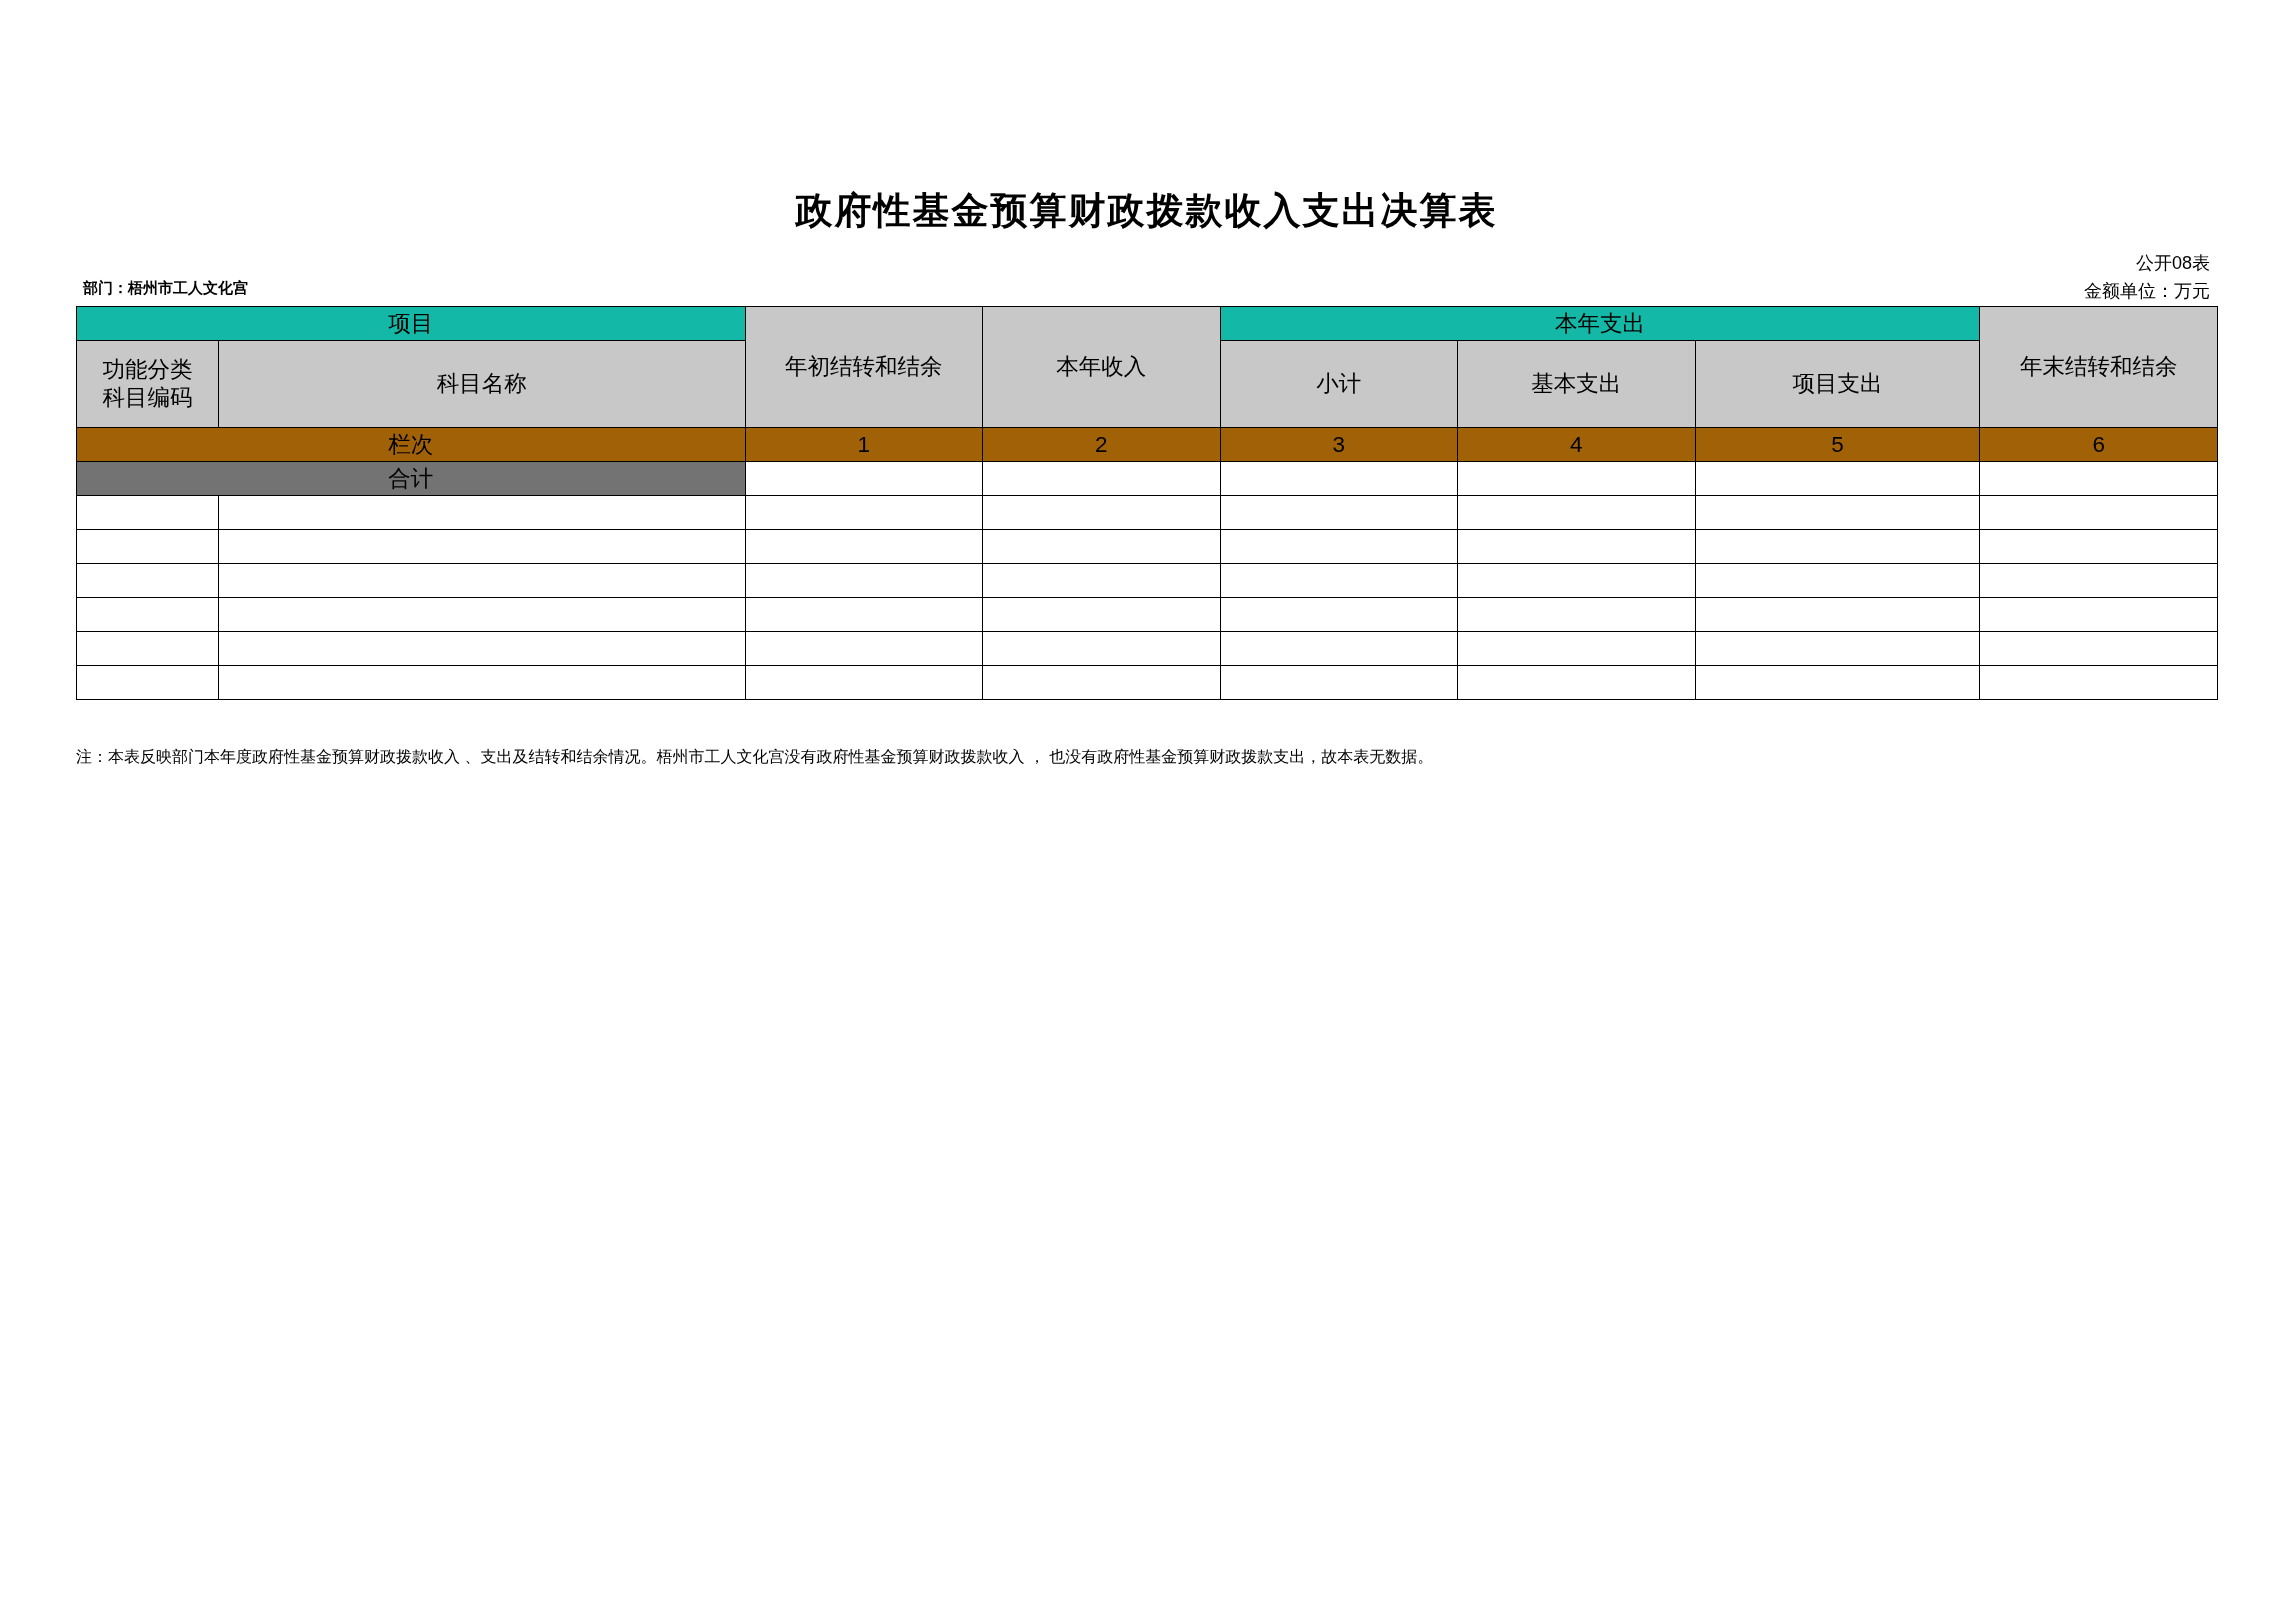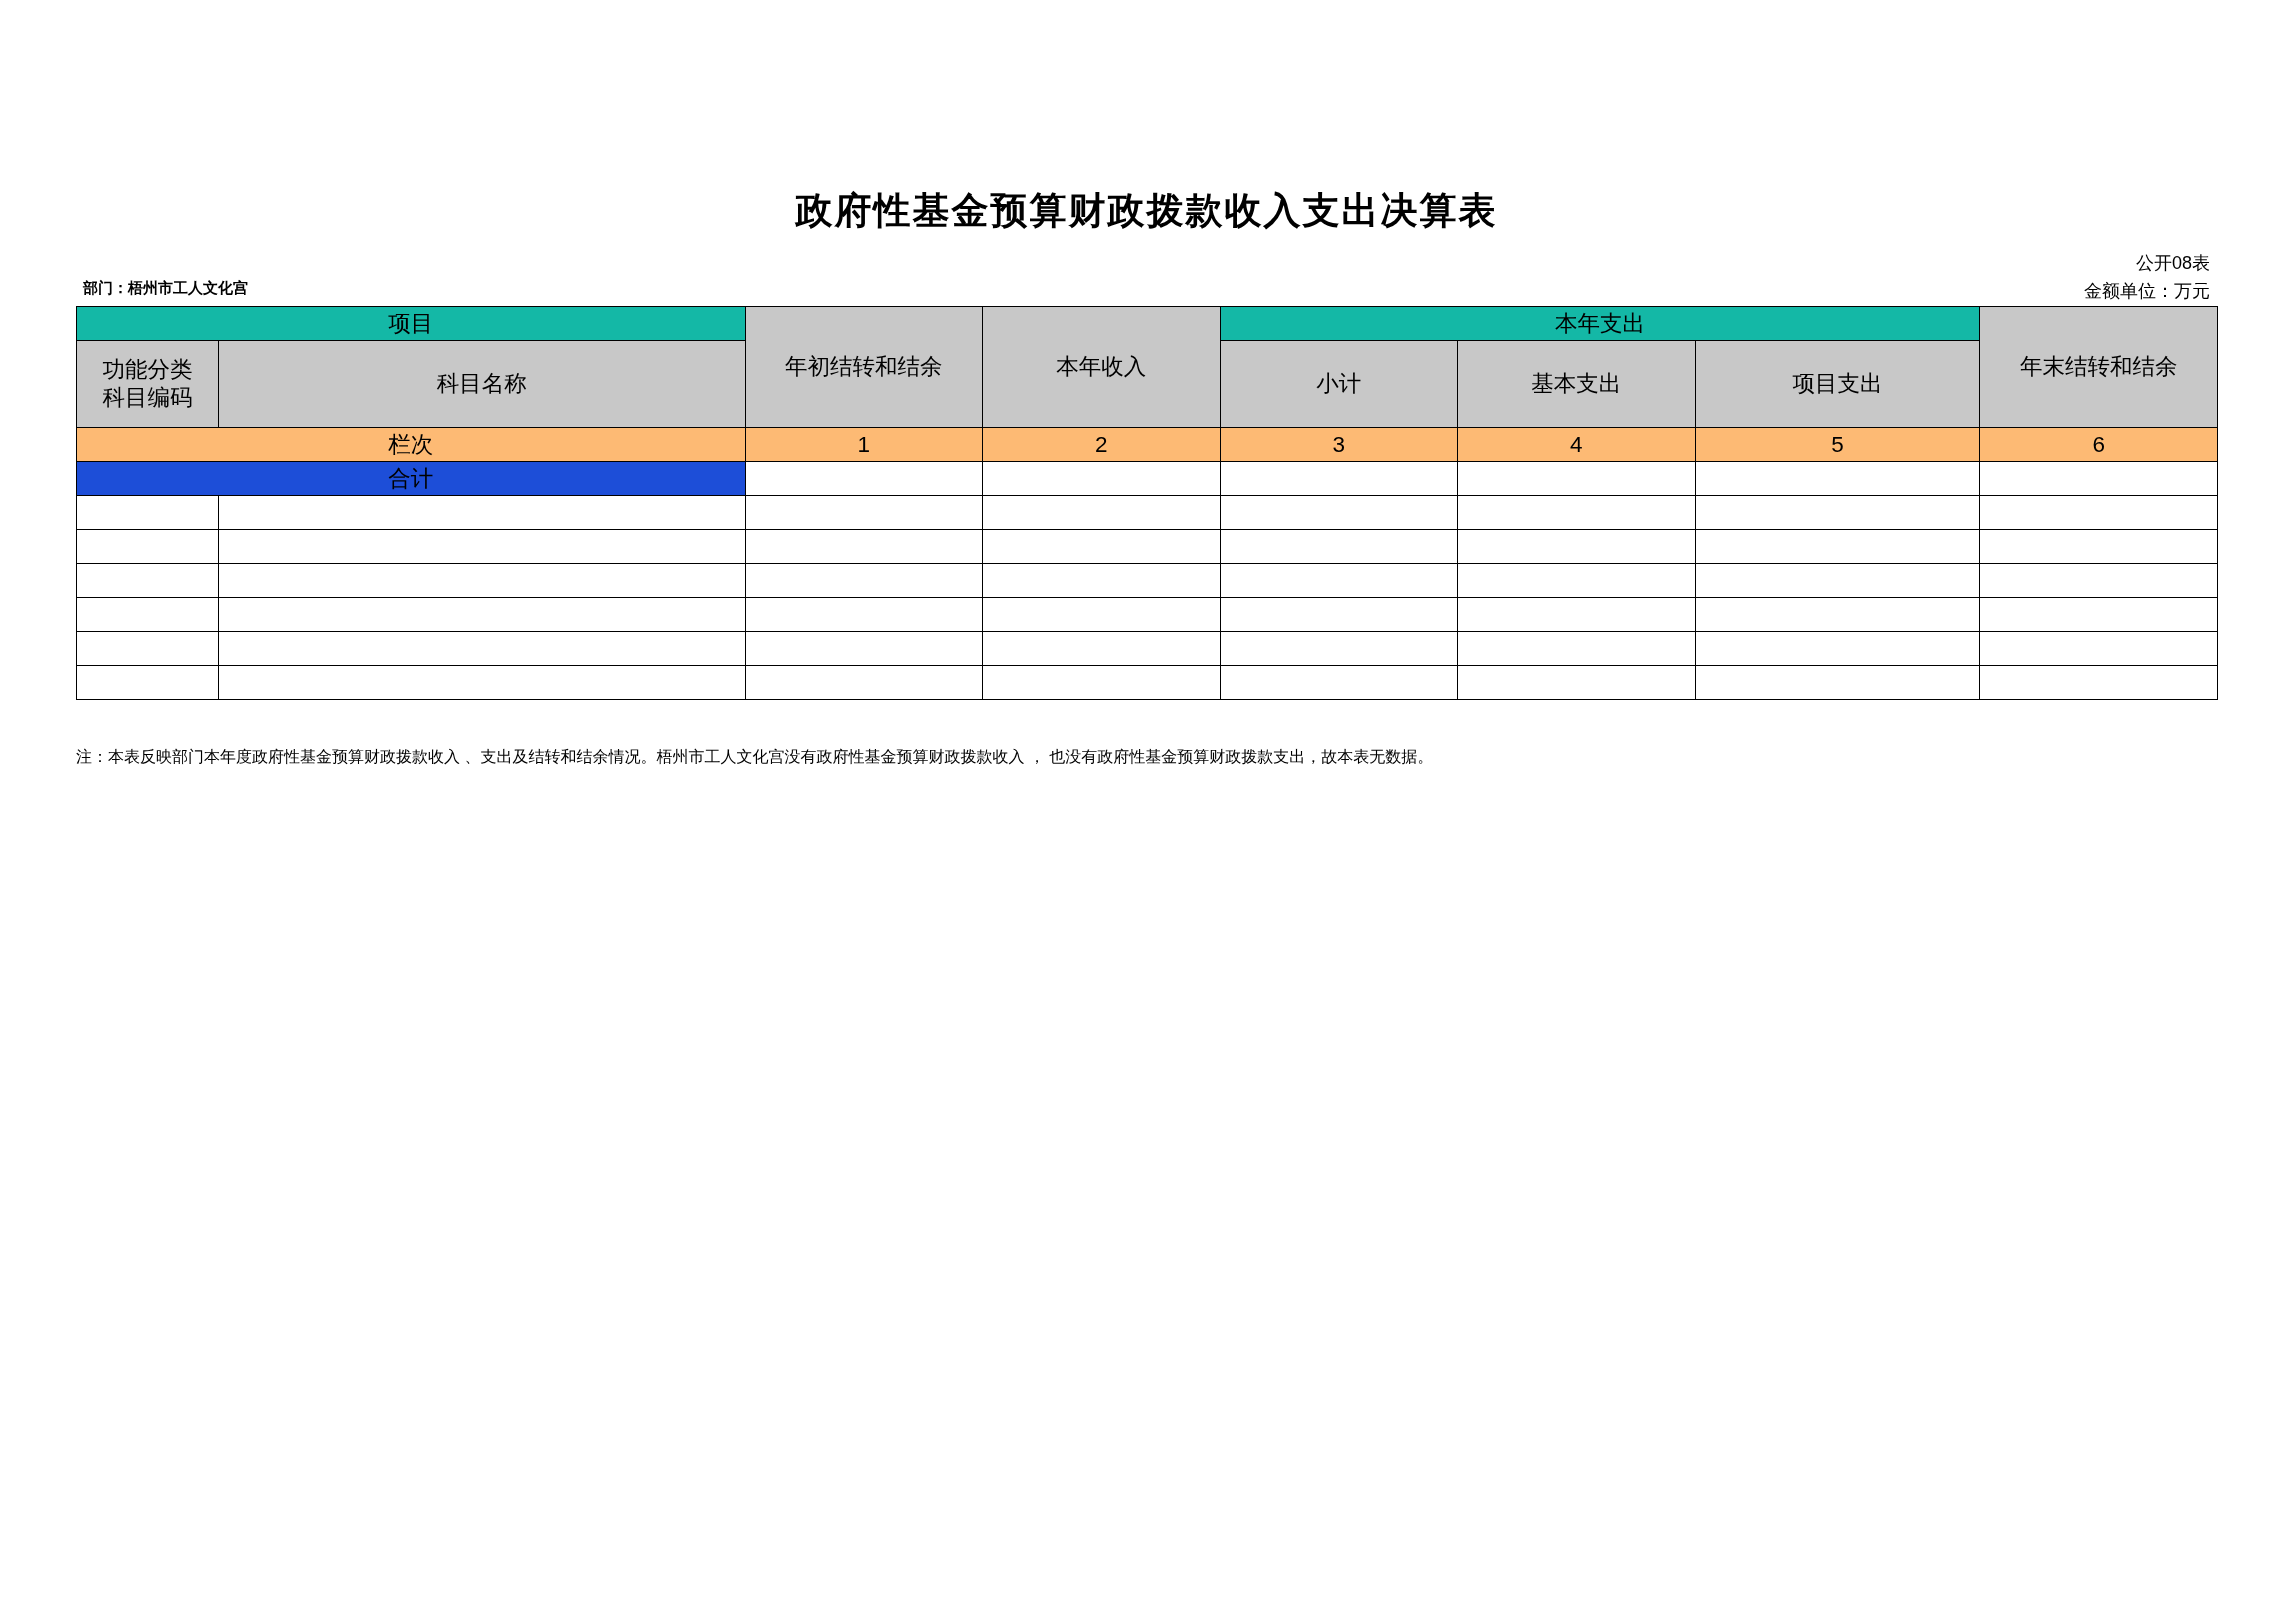--- a/index.html
+++ b/index.html
@@ -69,27 +69,27 @@
   td.hdr {
     background: #14b8a6;
     font-size: 24.5px;
   }
   td.hdr-small {
     background: #c8c8c8;
     font-size: 22.5px;
     line-height: 1.25;
   }
   td.num {
-    background: #fdba74;
+    background: #a16207;
     font-size: 21.6px;
     font-family: "Liberation Serif", serif;
     height: 37px;
   }
   td.total {
-    background: #1d4ed8;
+    background: #737373;
     font-size: 24.5px;
     height: 37px;
   }
   td.blank {
     background: #ffffff;
     height: 37px;
   }
   .note {
     position: absolute;
     left: 76px;

